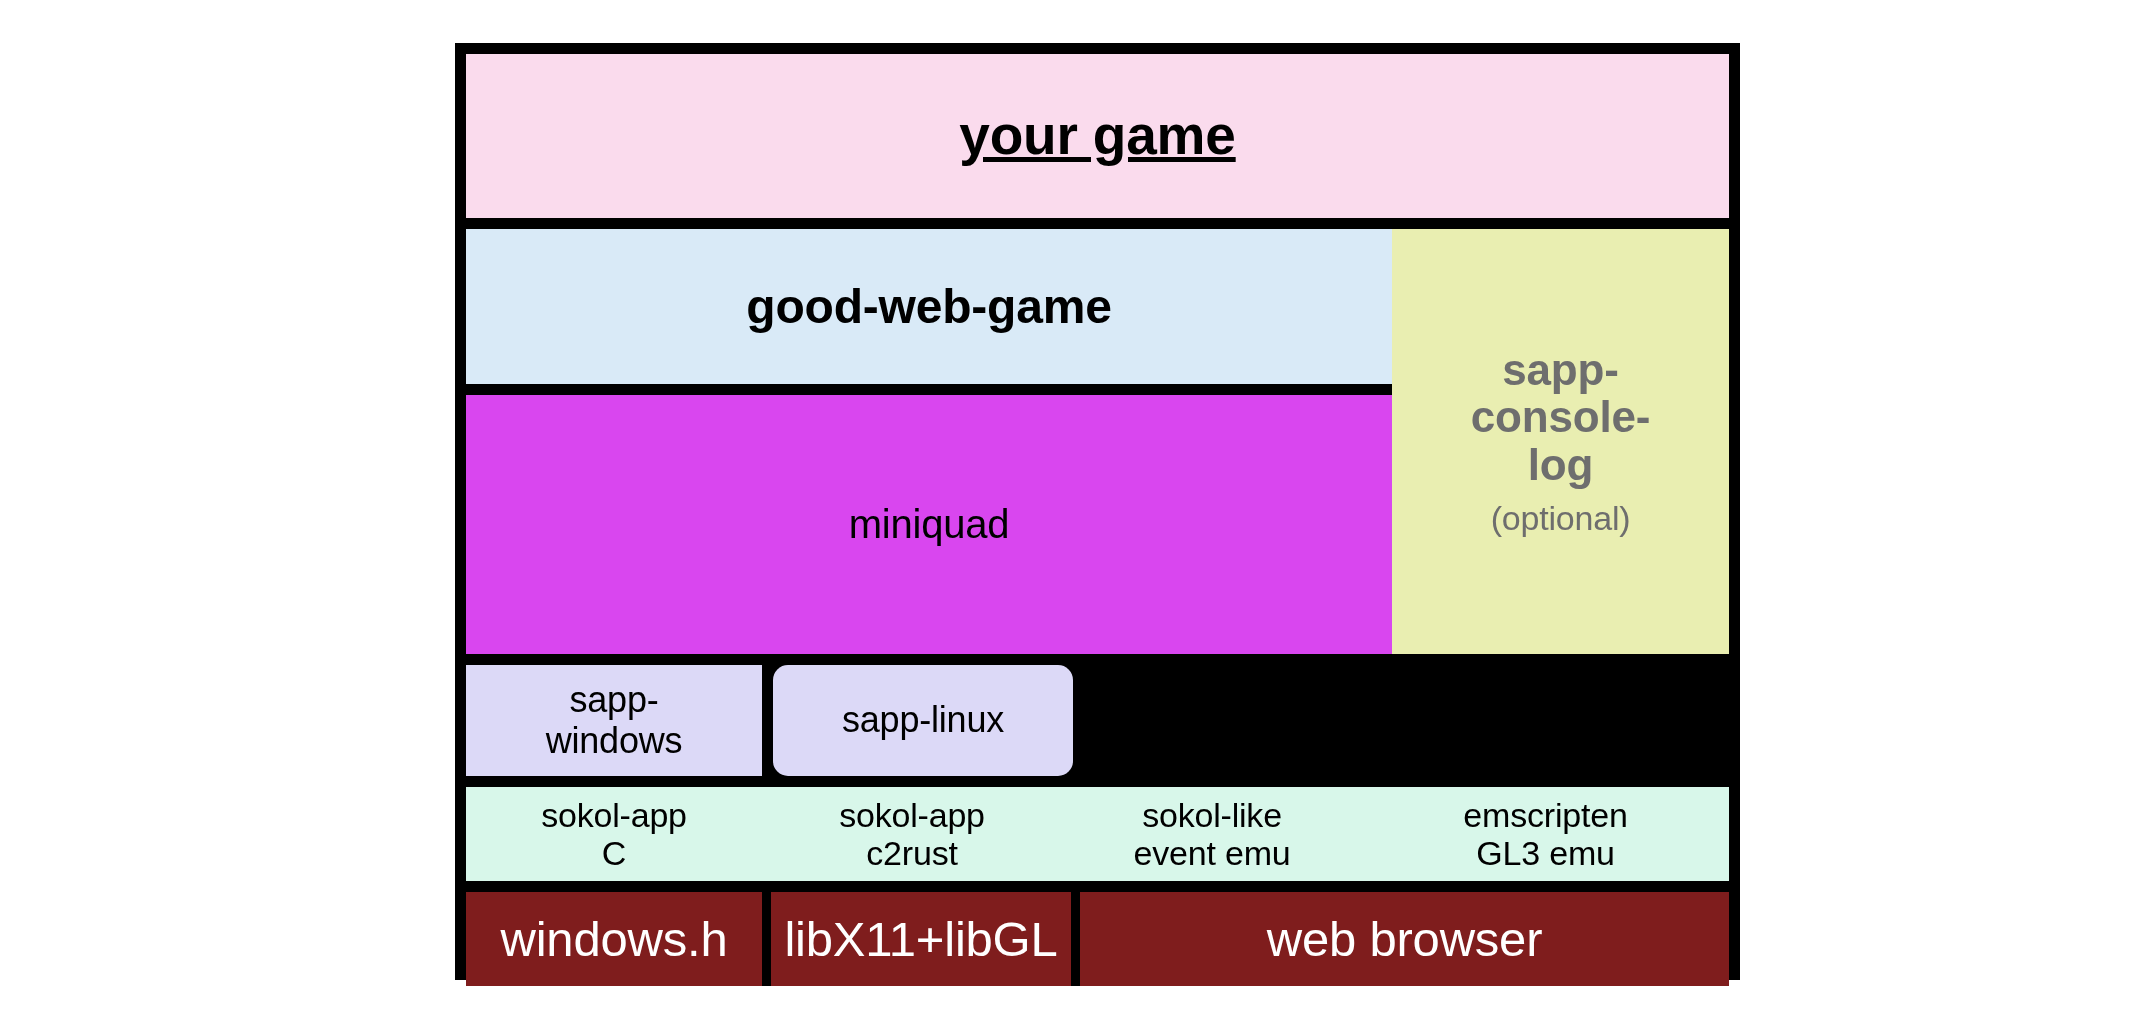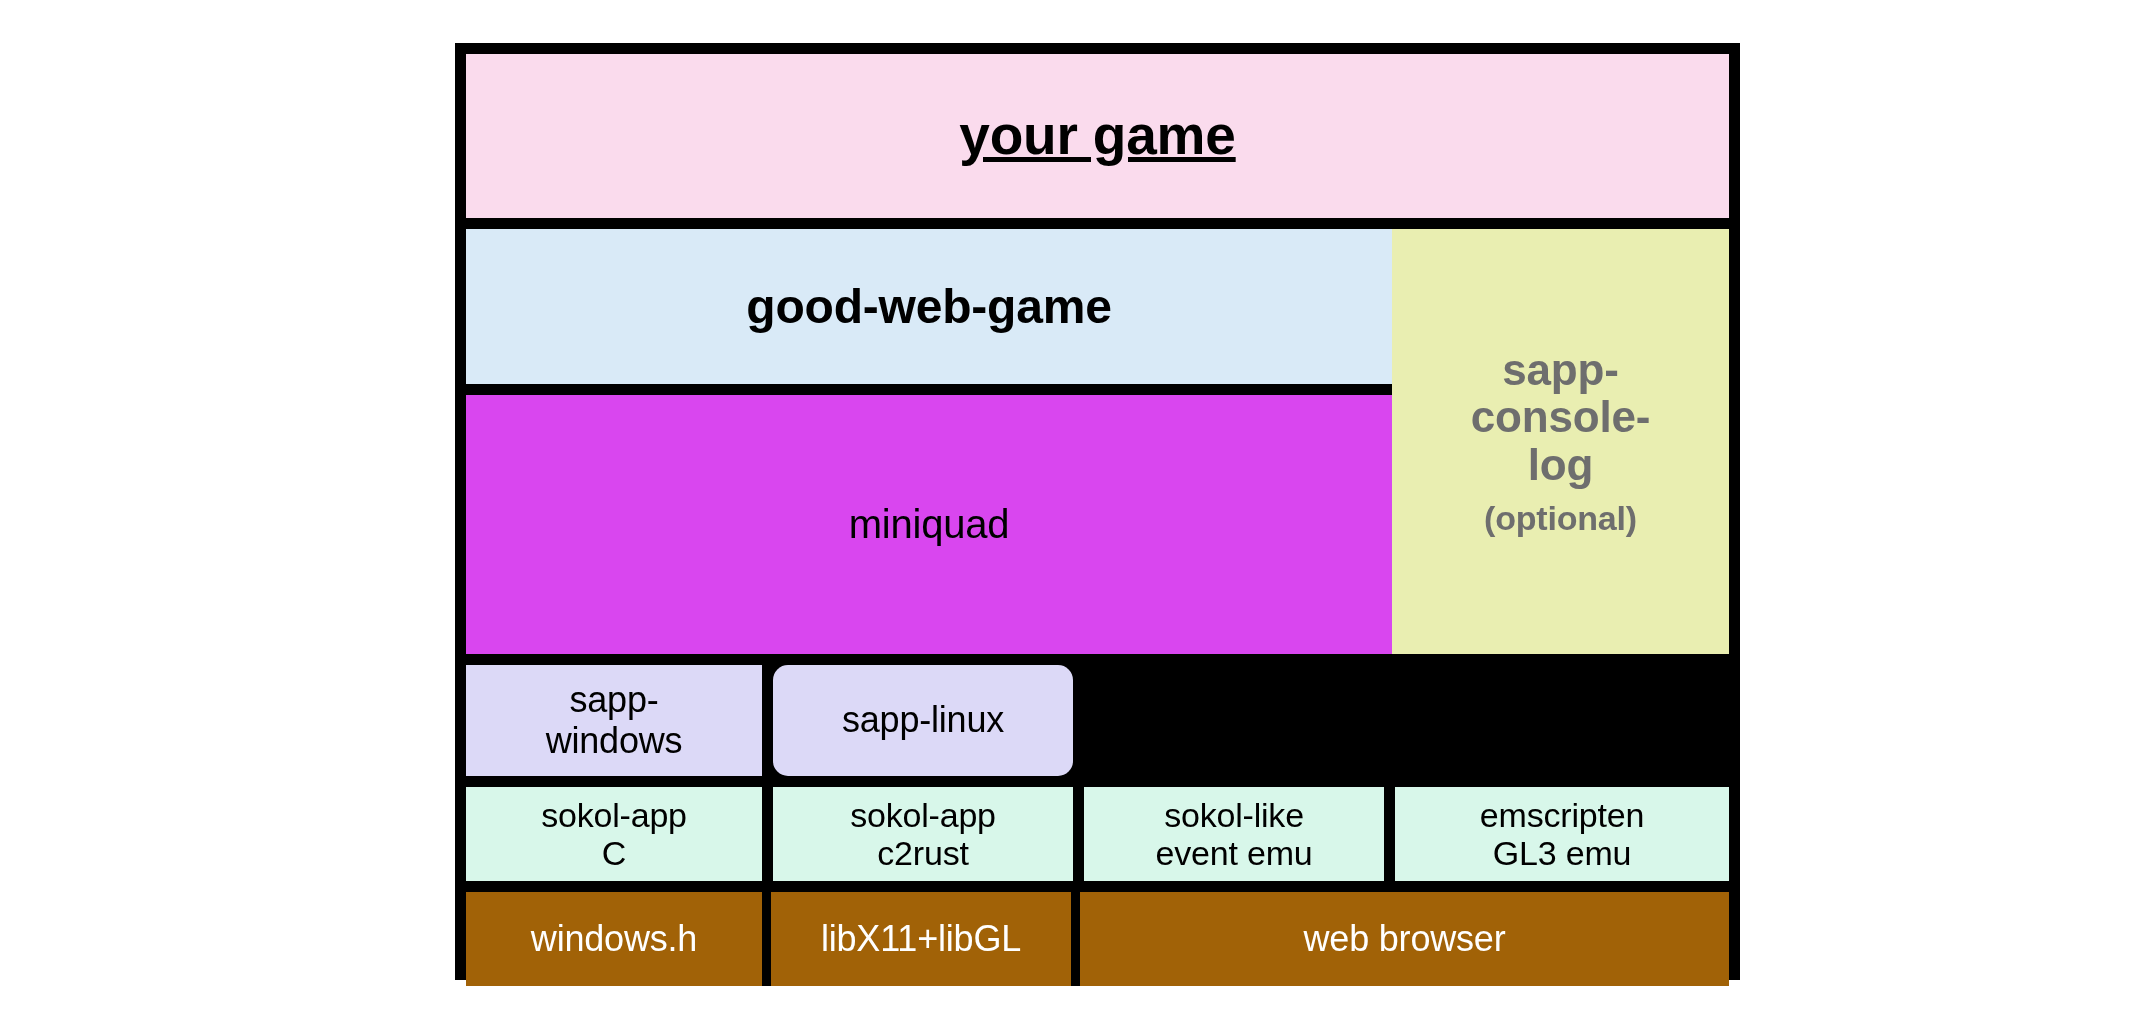--- a/index.html
+++ b/index.html
@@ -92,21 +92,21 @@
     flex: 1 1 auto;
     background: #e9eeb1;
     color: #6e6e6e;
     flex-direction: column;
     font-size: 44px;
     font-weight: 700;
     line-height: 1.08;
   }
   .cell-console-log .sub {
     font-size: 34px;
-    font-weight: 700;
+    font-weight: 400;
     margin-top: 12px;
   }
   .cell-console-log .main {
     font-weight: 700;
   }
 
   
   .row-sapp {
     display: flex;
     flex: 0 0 111px;
@@ -120,44 +120,43 @@
   }
   .sapp-windows { flex: 0 0 296px; }
   .sapp-linux   { flex: 0 0 300px; border-radius: 15px; }
   .sapp-wasm    { flex: 1 1 auto; }
 
   
   .row-sokol {
     display: flex;
     flex: 0 0 94px;
     height: 94px;
-    gap: 11px;
   }
   .cell-sokol {
     background: #d8f7ea;
     font-size: 34px;
     font-weight: 400;
   }
   .sokol-a { flex: 0 0 296px; }
   .sokol-b { flex: 0 0 300px; }
   .sokol-c { flex: 0 0 300px; }
   .sokol-d { flex: 1 1 auto; }
 
   
   .row-platform {
     display: flex;
     flex: 0 0 94px;
     height: 94px;
     gap: 9px;
     background: #000000;
   }
   .cell-platform {
-    background: #a16207;
+    background: #7f1d1d;
     color: #ffffff;
-    font-size: 36px;
+    font-size: 49px;
     font-weight: 400;
   }
   .plat-win  { flex: 0 0 296px; }
   .plat-lin  { flex: 0 0 300px; }
   .plat-web  { flex: 1 1 auto; }
 </style>
 </head>
 <body>
 
 <div id="canvas">

